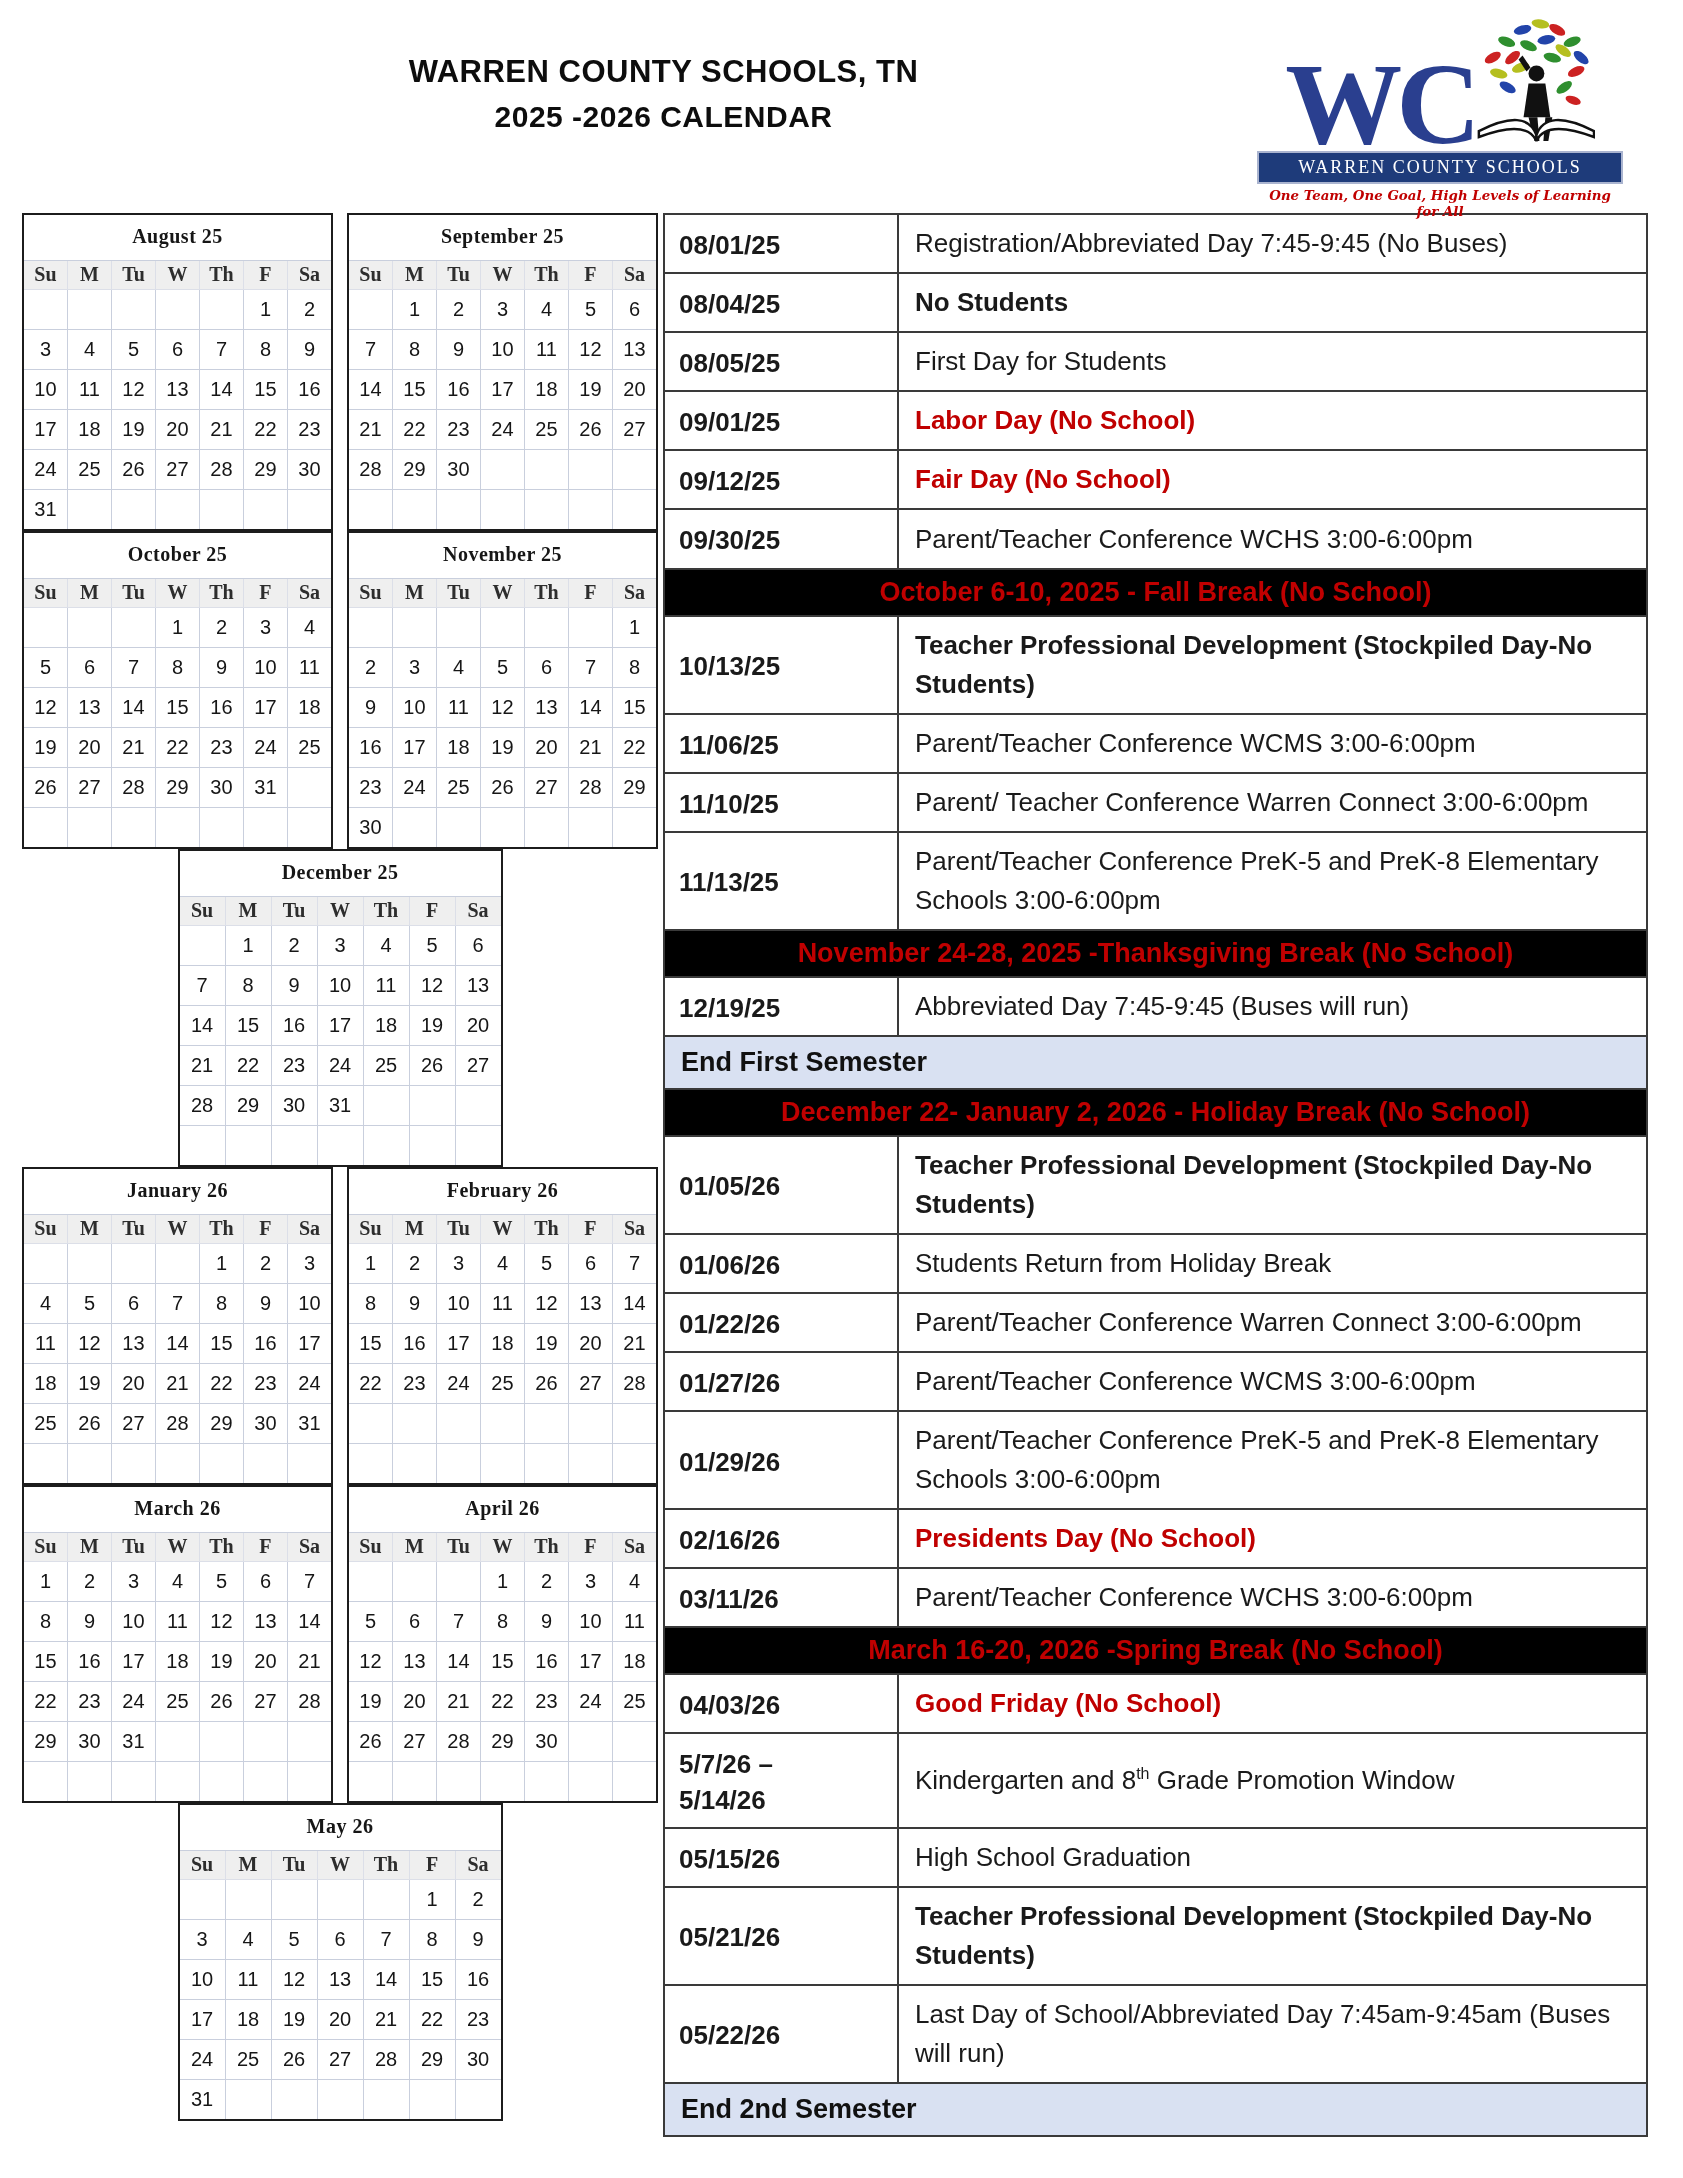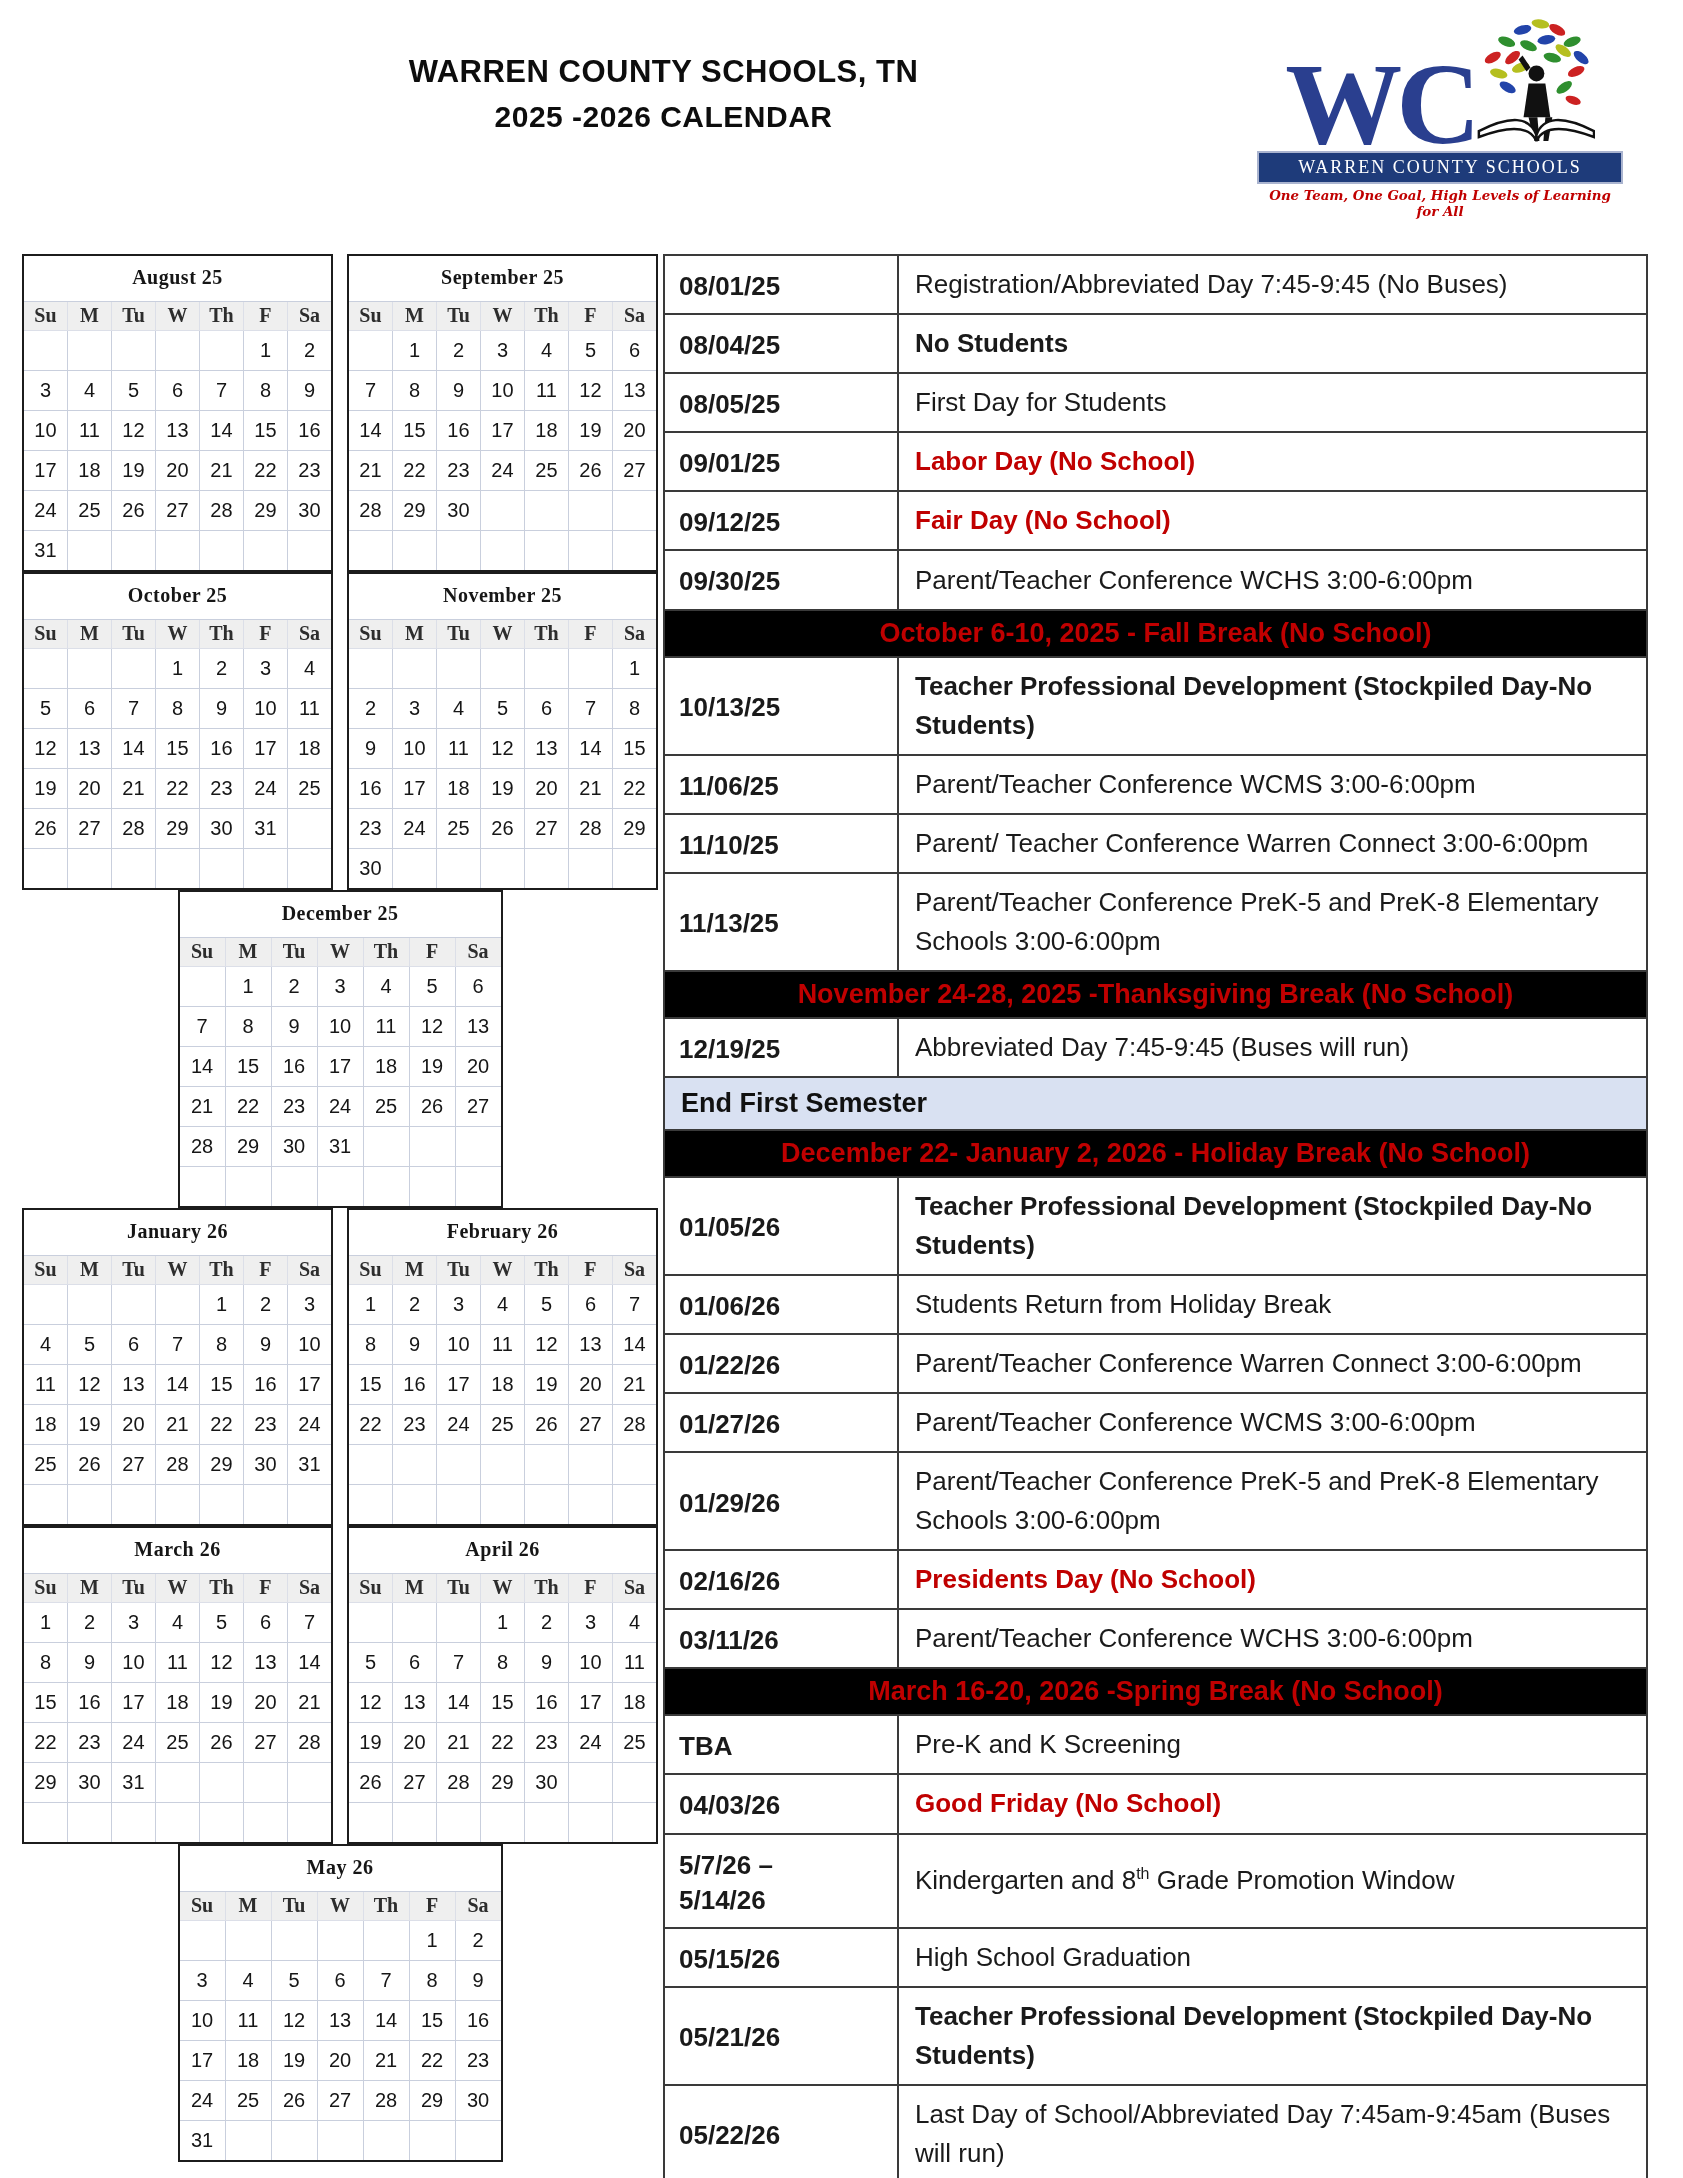--- a/index.html
+++ b/index.html
@@ -1,19 +1,19 @@
 <!DOCTYPE html>
 <html><head>
 <meta charset="utf-8">
 <style>
   html,body{margin:0;padding:0;background:#ffffff;}
   .page{position:relative;width:1683px;height:2178px;background:#fff;font-family:"Liberation Sans",sans-serif;overflow:hidden;}
 
   
-  .header{position:relative;height:254px;}
+  .header{position:relative;height:213px;}
   .titles{position:absolute;left:119px;right:475px;top:54px;text-align:center;color:#0d0d0d;}
   .title1{font-size:31px;font-weight:800;letter-spacing:0.5px;}
   .title2{font-size:30px;font-weight:800;margin-top:10px;letter-spacing:0.5px;}
   .logo{position:absolute;right:60px;top:25px;width:366px;text-align:center;}
   .logo-top{display:flex;align-items:flex-end;justify-content:center;height:124px;}
   .logo-wc{font-family:"Liberation Serif",serif;font-weight:bold;font-size:117px;line-height:.78;color:#2A3F8F;letter-spacing:-6px;}
   .logo-tree{margin-left:-14px;}
   .logo-banner{background:#1E3B7A;color:#fff;font-family:"Liberation Serif",serif;font-size:18px;letter-spacing:2px;padding:4px 18px;margin-top:2px;border:2px solid #aab4cf;}
   .logo-tagline{color:#C00000;font-family:"DejaVu Serif",serif;font-style:italic;font-weight:bold;font-size:13.4px;margin-top:3px;}
 
@@ -902,24 +902,20 @@
               <td class="desc red">Presidents Day (No School)</td>
             </tr>
             <tr>
               <td class="date date-black">03/11/26</td>
               <td class="desc">Parent/Teacher Conference WCHS 3:00-6:00pm</td>
             </tr>
             <tr class="banner">
               <td colspan="2">March 16-20, 2026 -Spring Break (No School)</td>
             </tr>
             <tr>
-              <td class="date date-black">TBA</td>
-              <td class="desc">Pre-K and K Screening</td>
-            </tr>
-            <tr>
               <td class="date date-red">04/03/26</td>
               <td class="desc red">Good Friday (No School)</td>
             </tr>
             <tr>
               <td class="date date-black">5/7/26 –
 5/14/26</td>
               <td class="desc">Kindergarten and 8<sup>th</sup> Grade Promotion Window</td>
             </tr>
             <tr>
               <td class="date date-blue">05/15/26</td>

